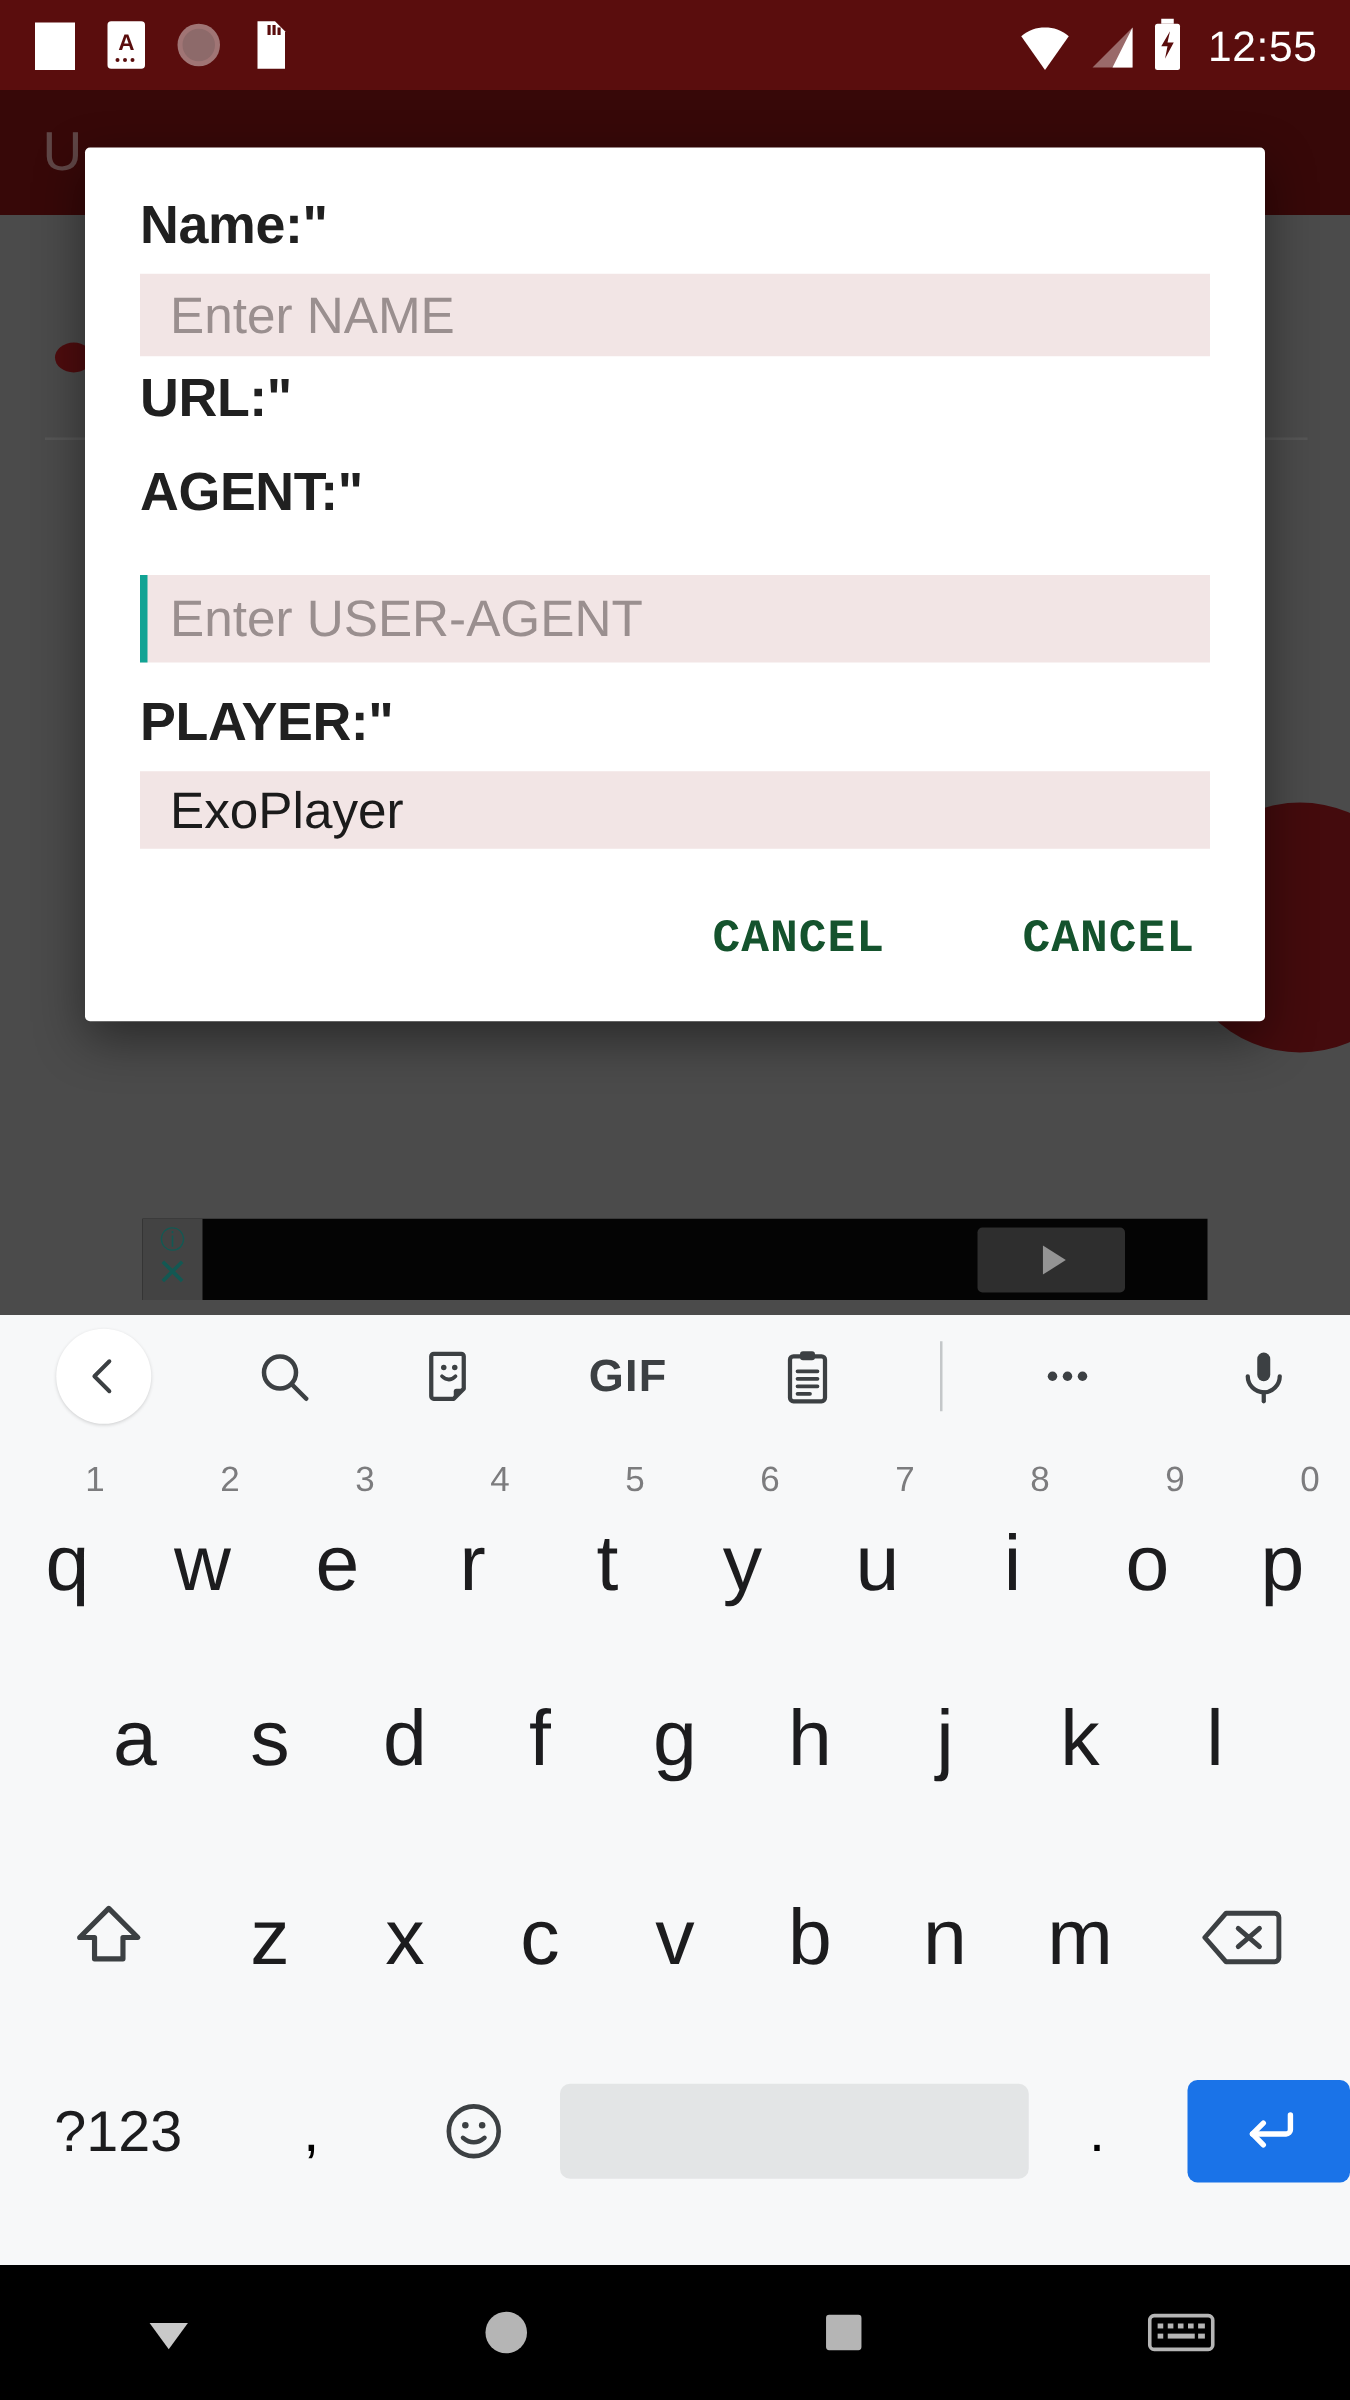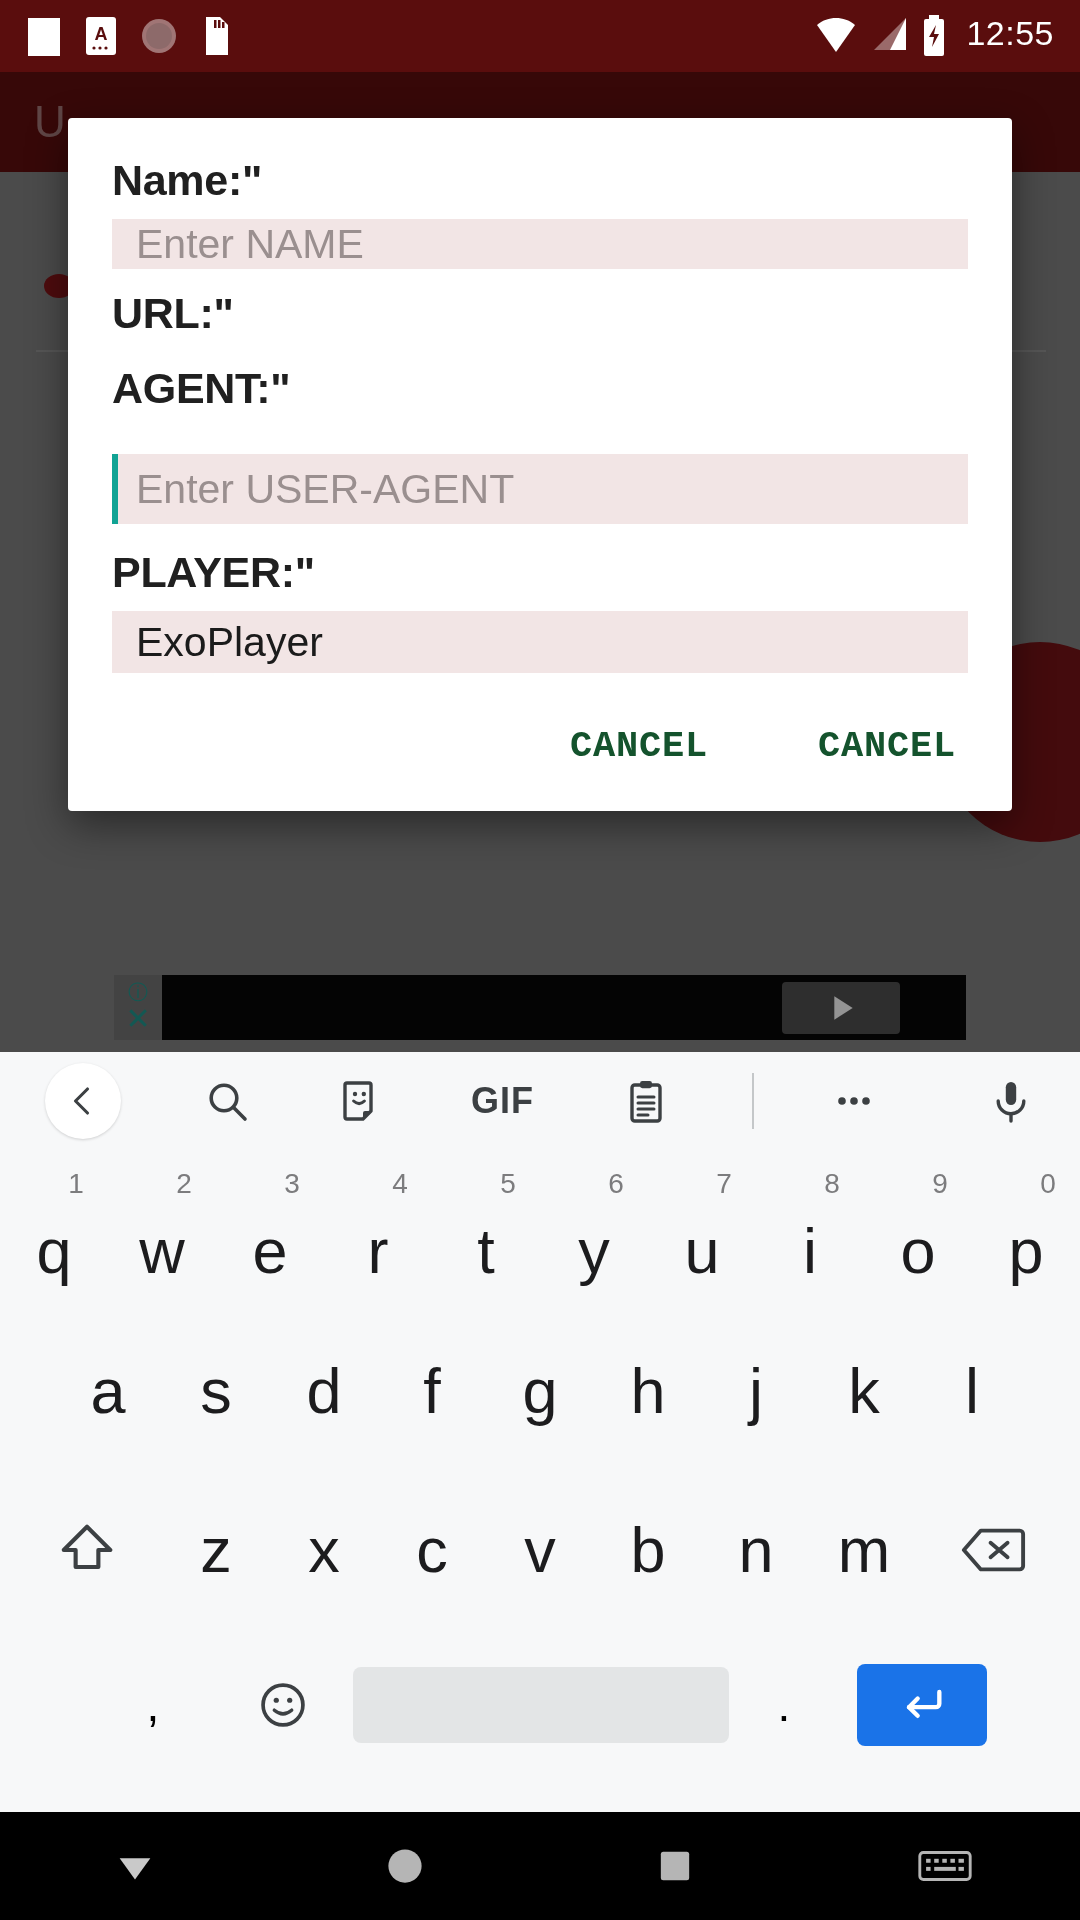--- a/index.html
+++ b/index.html
@@ -13,21 +13,21 @@
 
   
   #bg-app { position:absolute; inset:0 0 0 0; background:#f2f2f2; }
 
   #status-bar {
     position:absolute; top:0; left:0; width:1080px; height:72px;
     background:#5a0d0d; display:flex; align-items:center;
     padding:0 26px; color:#ffffff;
   }
   #status-left { display:flex; align-items:center; gap:22px; }
-  #status-right { margin-left:auto; display:flex; align-items:flex-start; gap:10px; }
+  #status-right { margin-left:auto; display:flex; align-items:flex-end; gap:10px; }
   .sb-ico { display:block; }
   #clock { font-size:34px; font-weight:400; letter-spacing:.5px; margin-left:8px; }
 
   #app-bar {
     position:absolute; top:72px; left:0; width:1080px; height:100px;
     background:#5a0d0d; display:flex; align-items:center; padding:0 34px;
   }
   #app-title { font-size:44px; color:#cfc3c3; font-weight:400; opacity:.55; }
 
   #app-body {
@@ -86,21 +86,21 @@
     display:flex; align-items:center;
     position:relative;
   }
   .field-box .caret {
     position:absolute; left:0; top:0; bottom:0; width:6px; background:#11a394;
   }
   .field-text {
     font-size:41px; color:#9a8f8f; padding:0 0 0 24px; line-height:1;
   }
   .field-text.filled { color:#1b1b1b; }
-  #f-name  { height:50px; margin-bottom:20px; }
+  #f-name  { height:66px; margin-bottom:10px; }
   #f-url   { height:120px; margin-bottom:8px; align-items:flex-start; padding-top:18px; }
   #f-agent { height:70px; margin-bottom:6px;margin-top:41px; }
   #f-player{ height:62px; }
 
   #lbl-url   { margin-top:2px; }
   #lbl-agent { margin-top:26px; }
   #lbl-player{ margin-top:24px; }
 
   #dialog-actions {
     display:flex; justify-content:flex-end; align-items:center;
@@ -426,20 +426,21 @@
       </div>
     <div class="kb-fn">
       <svg width="68" height="62" viewBox="0 0 28 24">
         <path d="M9 4 H25 a1.4 1.4 0 0 1 1.4 1.4 v13.2 A1.4 1.4 0 0 1 25 20 H9 L2 12 z" fill="none" stroke="#3c4043" stroke-width="1.6" stroke-linejoin="round"></path>
         <path d="M13 9 l7 6 M20 9 l-7 6" stroke="#3c4043" stroke-width="1.6" stroke-linecap="round"></path>
       </svg>
     </div>
   </div>
 
   <div class="kb-row" id="row4">
+    <div id="k-123">?123</div>
     <div id="k-comma">,</div>
     <div id="k-emoji">
       <svg width="52" height="52" viewBox="0 0 24 24">
         <circle cx="12" cy="12" r="9.2" fill="none" stroke="#3c4043" stroke-width="1.7"></circle>
         <circle cx="8.9" cy="9.8" r="1.2" fill="#3c4043"></circle>
         <circle cx="15.1" cy="9.8" r="1.2" fill="#3c4043"></circle>
         <path d="M8 14.4 q4 3.4 8 0" fill="none" stroke="#3c4043" stroke-width="1.6" stroke-linecap="round"></path>
       </svg>
     </div>
     <div id="k-space"></div>

